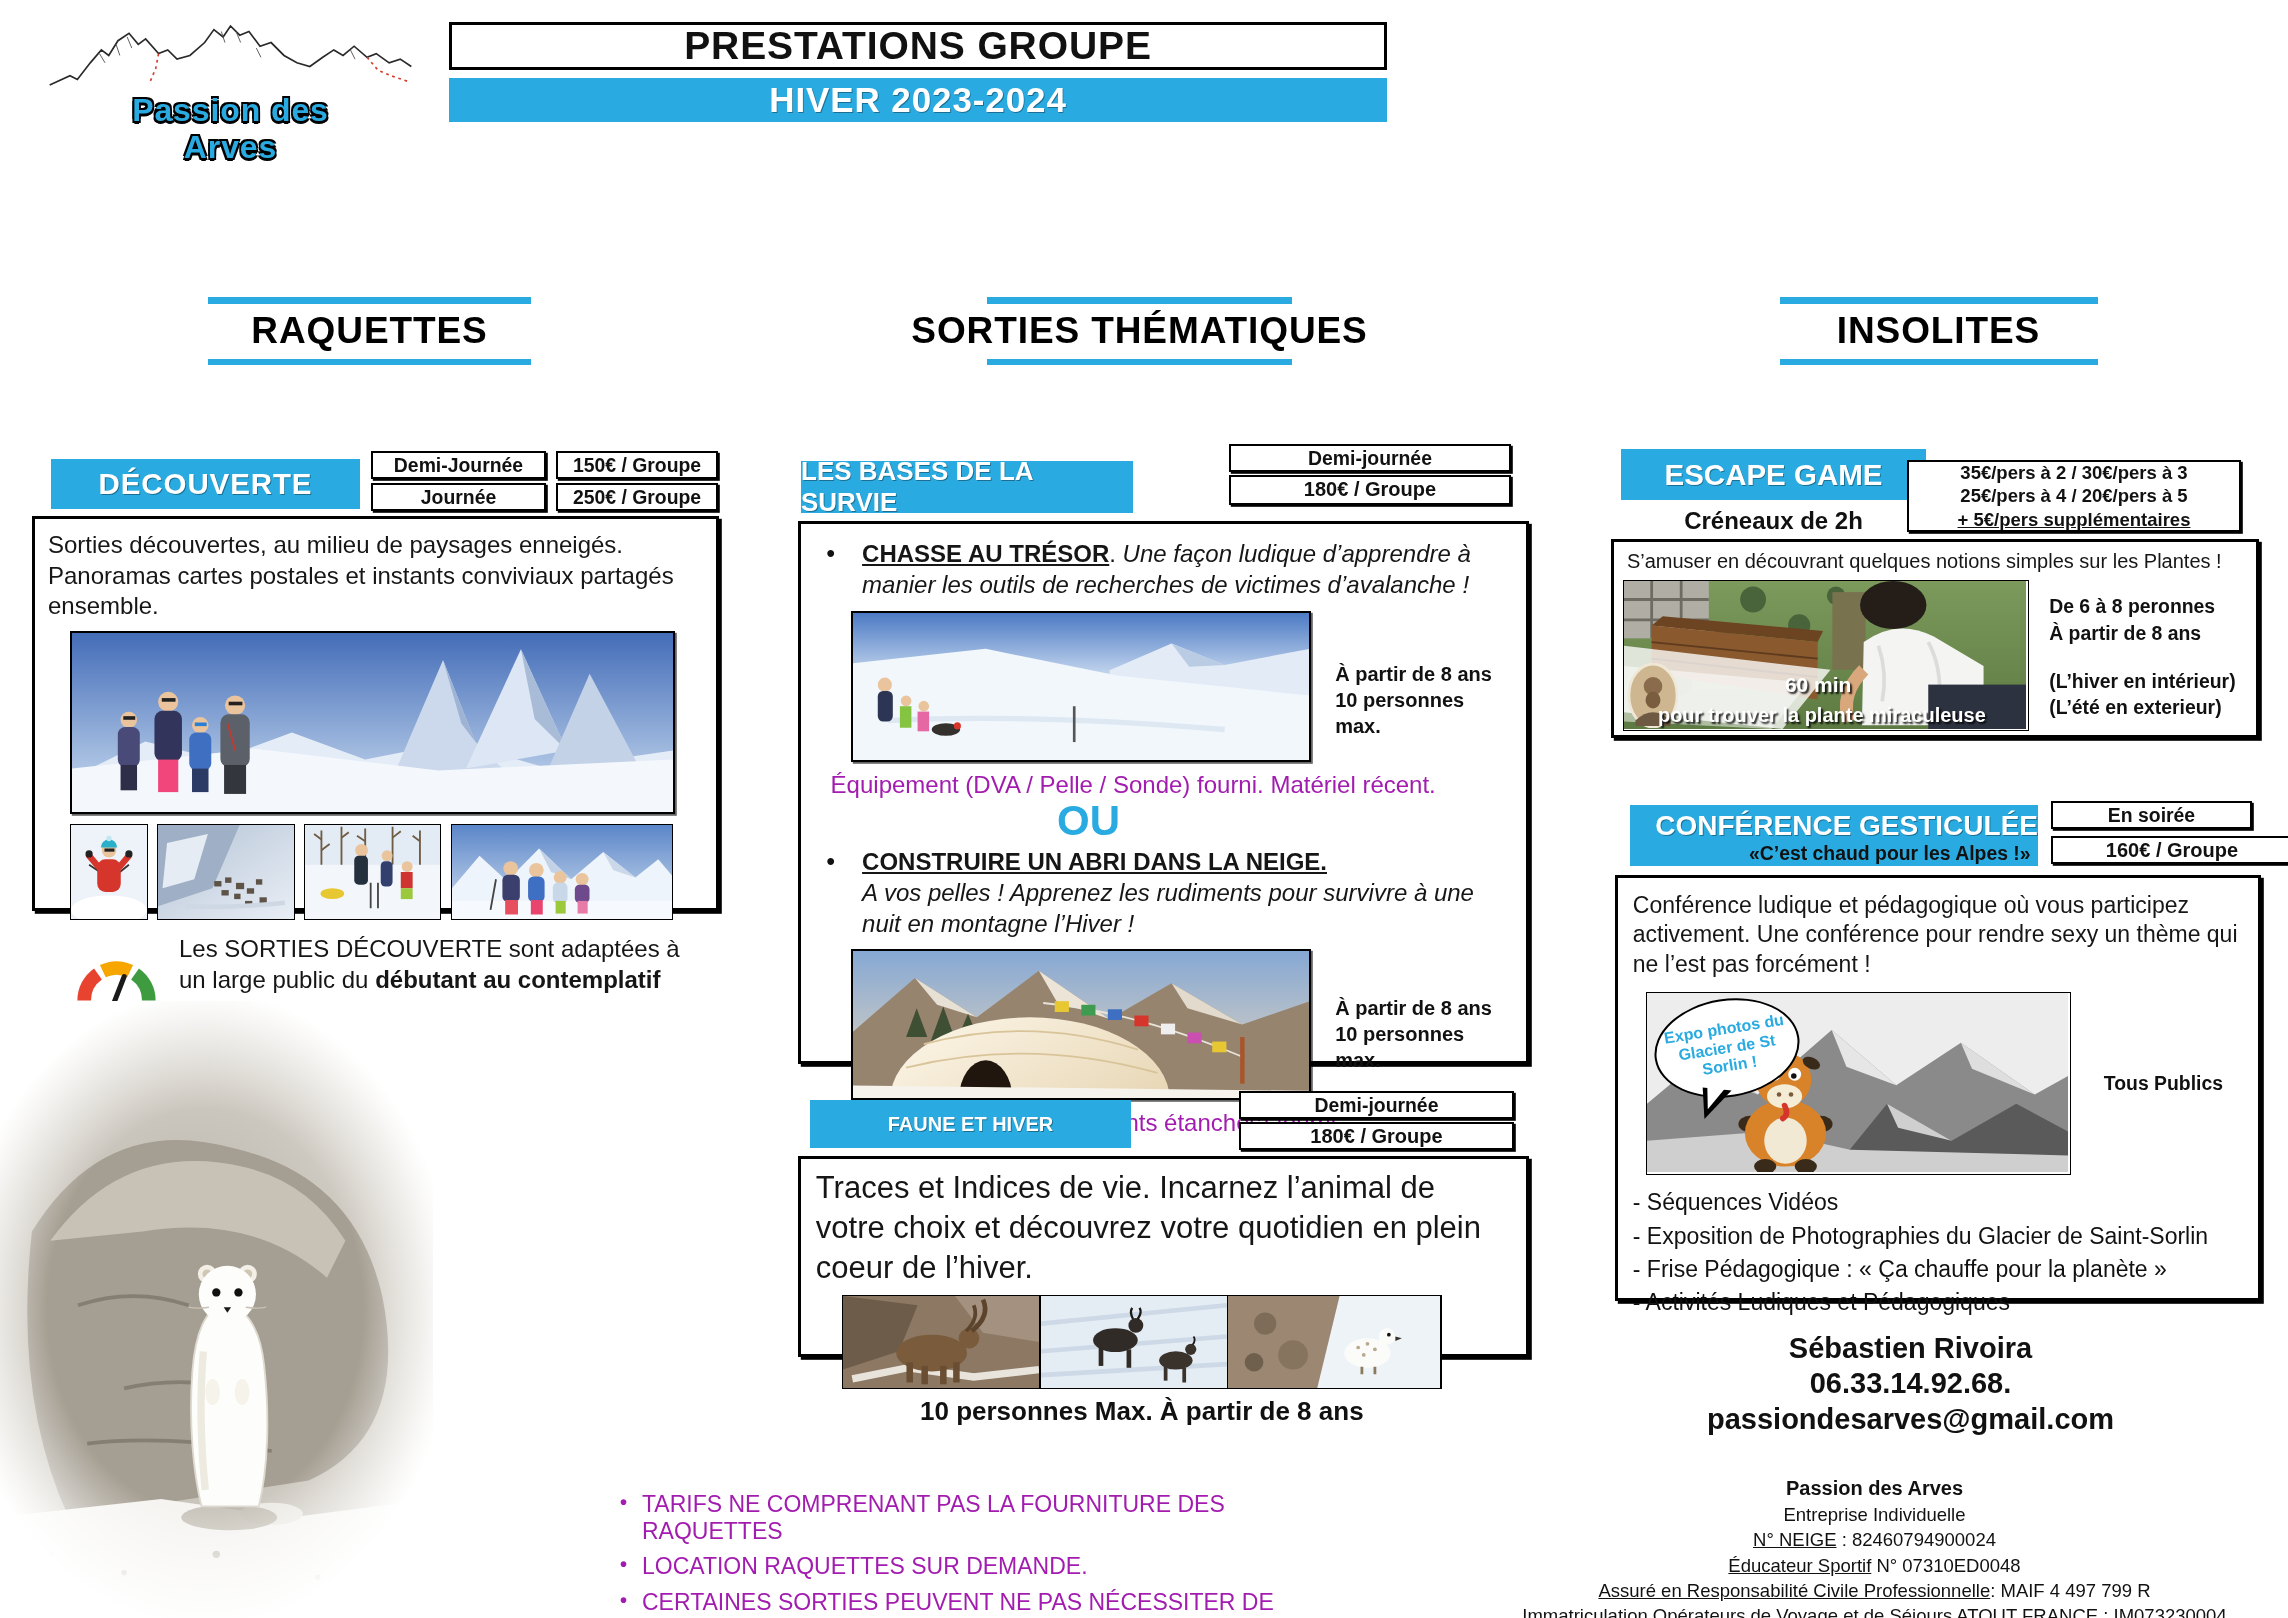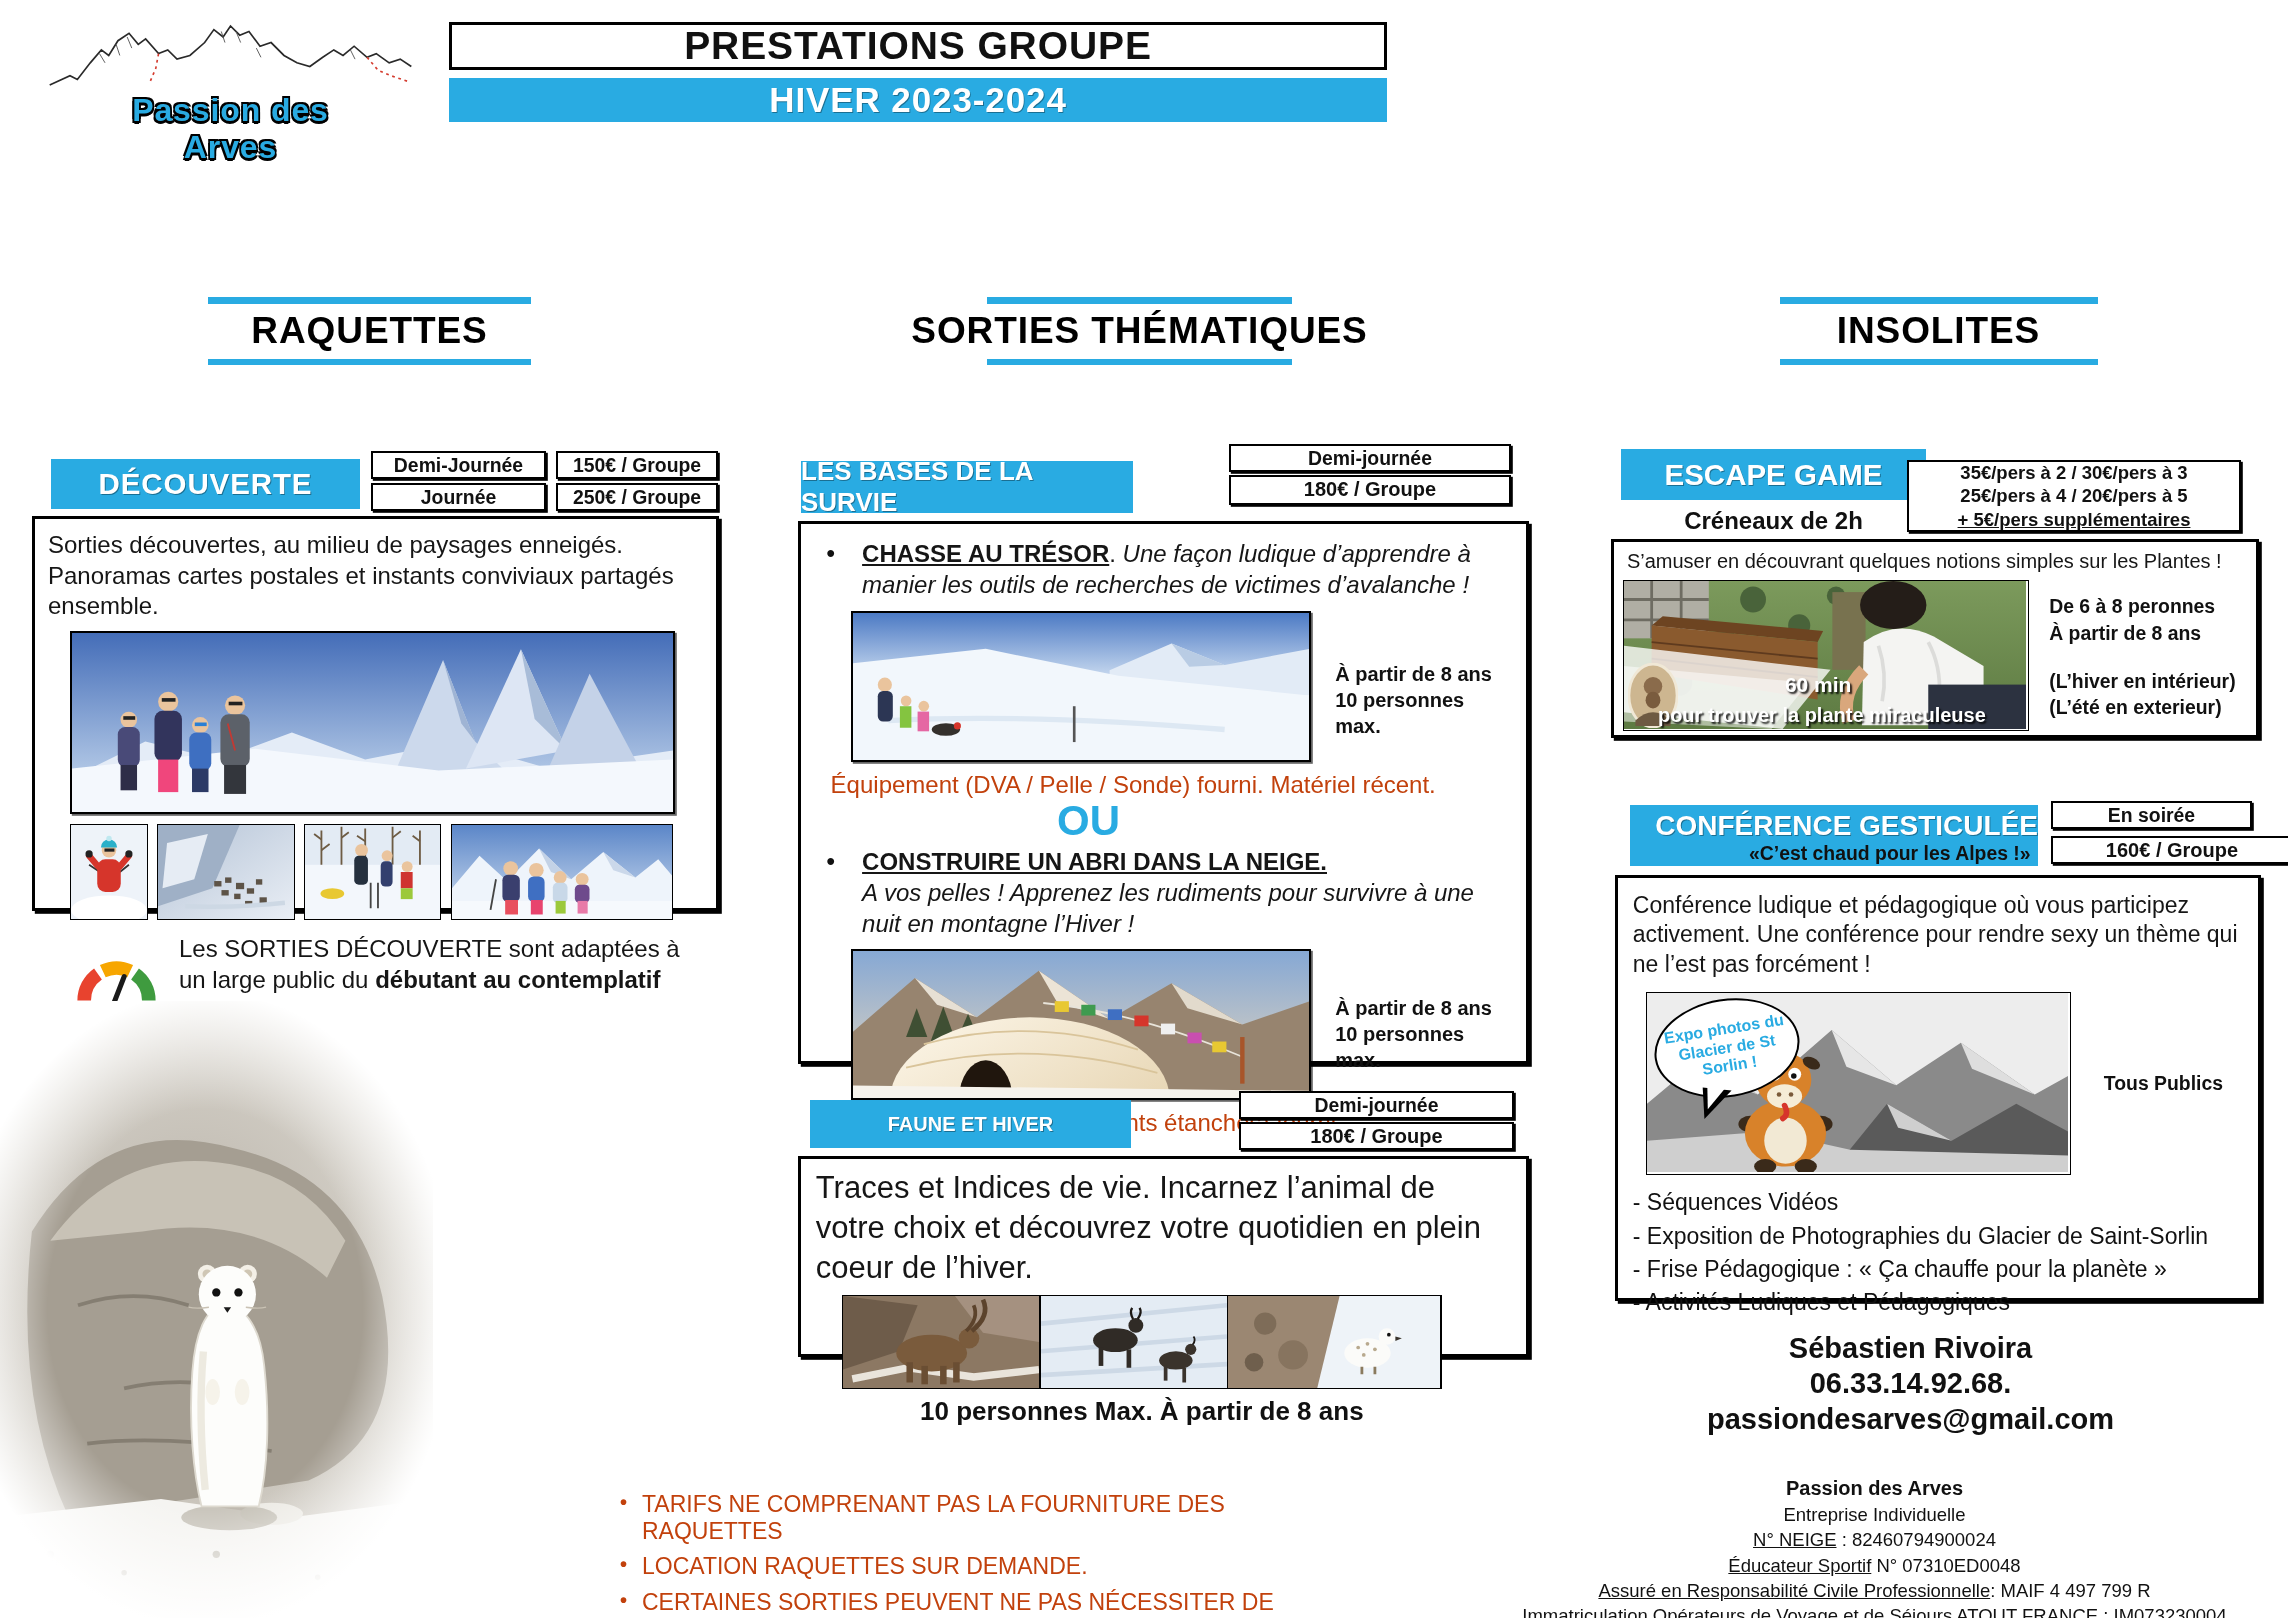--- a/index.html
+++ b/index.html
@@ -10,21 +10,21 @@
 .flexc{display:flex;align-items:center;justify-content:center}
 .bold{font-weight:bold}
 .u{text-decoration:underline}
 .italic{font-style:italic}
 .blue-box{background:#29abe2;color:#fff;font-weight:bold;text-shadow:0.9px 0.9px 0 rgba(0,0,0,.35)}
 .price-box{border:2.8px solid #000;background:#fff;font-weight:bold;display:flex;align-items:center;justify-content:center;box-shadow:1.8px 1.8px 0 #000}
 .content-box{border:3.7px solid #000;background:#fff;box-shadow:2.8px 2.8px 0 #000}
 .col-head{display:flex;flex-direction:column;align-items:center;gap:6.5px}
 .rule{height:6.5px;background:#29abe2}
 .col-title{font-weight:bold;font-size:37px;letter-spacing:0.9px;color:#000}
-.pink{color:#c2410c}
+.pink{color:#a21caf}
 .photo{border:2.8px solid #000;display:block;box-shadow:1.8px 1.8px 0 rgba(0,0,0,.6)}
 .photo2{border:1.8px solid #000;display:block}
 .note{font-weight:bold;line-height:1.3;font-size:20px}
 .desc{font-size:24px;line-height:1.28;color:#161616}
 .bullet-row{display:flex;gap:18.5px}
 .bullet-glyph{font-size:24px;font-weight:bold;width:26px;text-align:center;flex:none}
 .caption-white{color:#fff;font-weight:bold;text-shadow:1.8px 1.8px 1.8px rgba(0,0,0,.85)}
 .legal-line{line-height:1.36}
 </style>
 </head>

